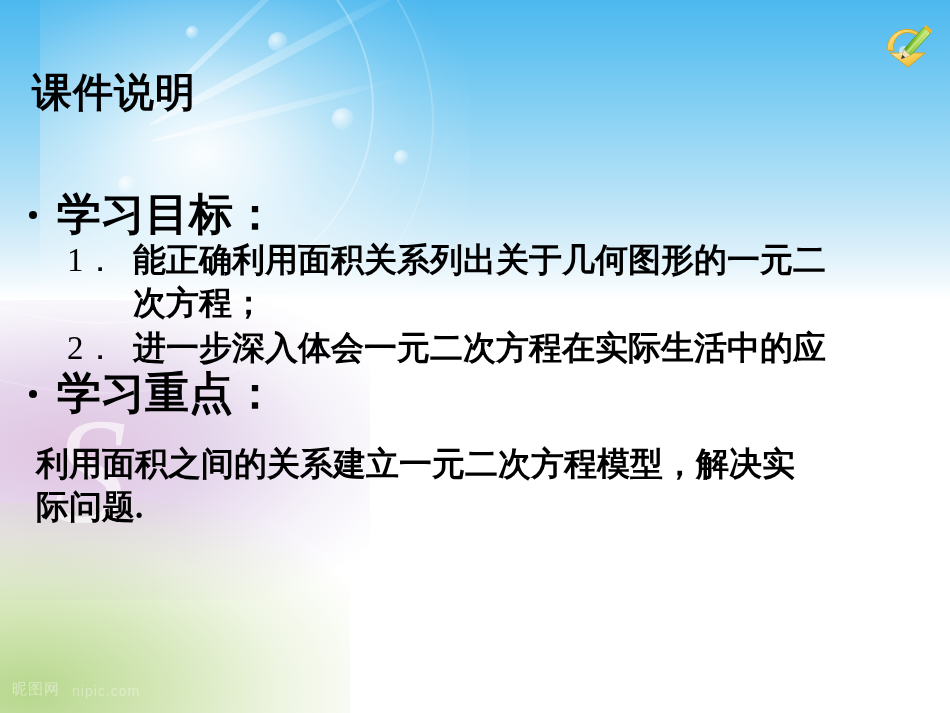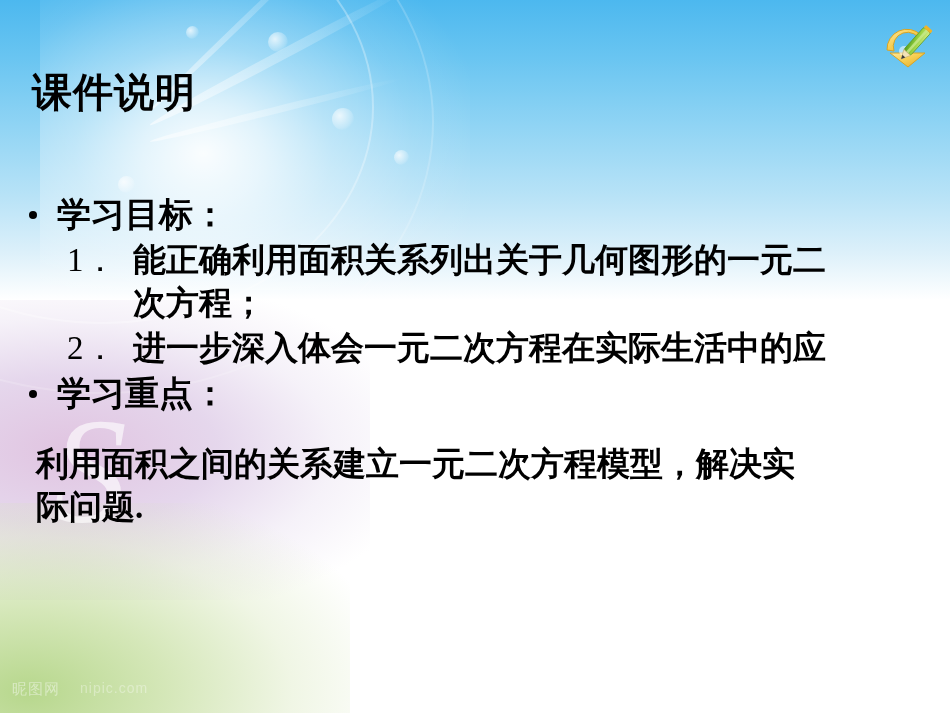--- a/index.html
+++ b/index.html
@@ -132,21 +132,21 @@
   #body-block {
     position: absolute;
     left: 0;
     top: 193px;
     width: 950px;
   }
 
   .bullet-row {
     position: relative;
     padding-left: 57px;
-    font-size: 34px;
+    font-size: 44px;
     line-height: 44px;
     color: #000000;
     font-family: "Liberation Serif", "DejaVu Serif", serif;
     font-weight: 700;
     white-space: nowrap;
   }
   .bullet-dot {
     position: absolute;
     left: 29px;
     top: 18px;
@@ -195,22 +195,22 @@
     width: 56px;
     height: 50px;
   }
 
   
   #watermark {
     position: absolute;
     left: 12px;
     bottom: 14px;
     display: flex;
-    align-items: flex-start;
-    gap: 20px;
+    align-items: flex-end;
+    gap: 12px;
     opacity: 0.45;
     user-select: none;
   }
   #watermark .wm-cn {
     font-size: 15px;
     color: rgba(255,255,255,0.95);
     letter-spacing: 1px;
     font-family: "DejaVu Sans", sans-serif;
   }
   #watermark .wm-en {

